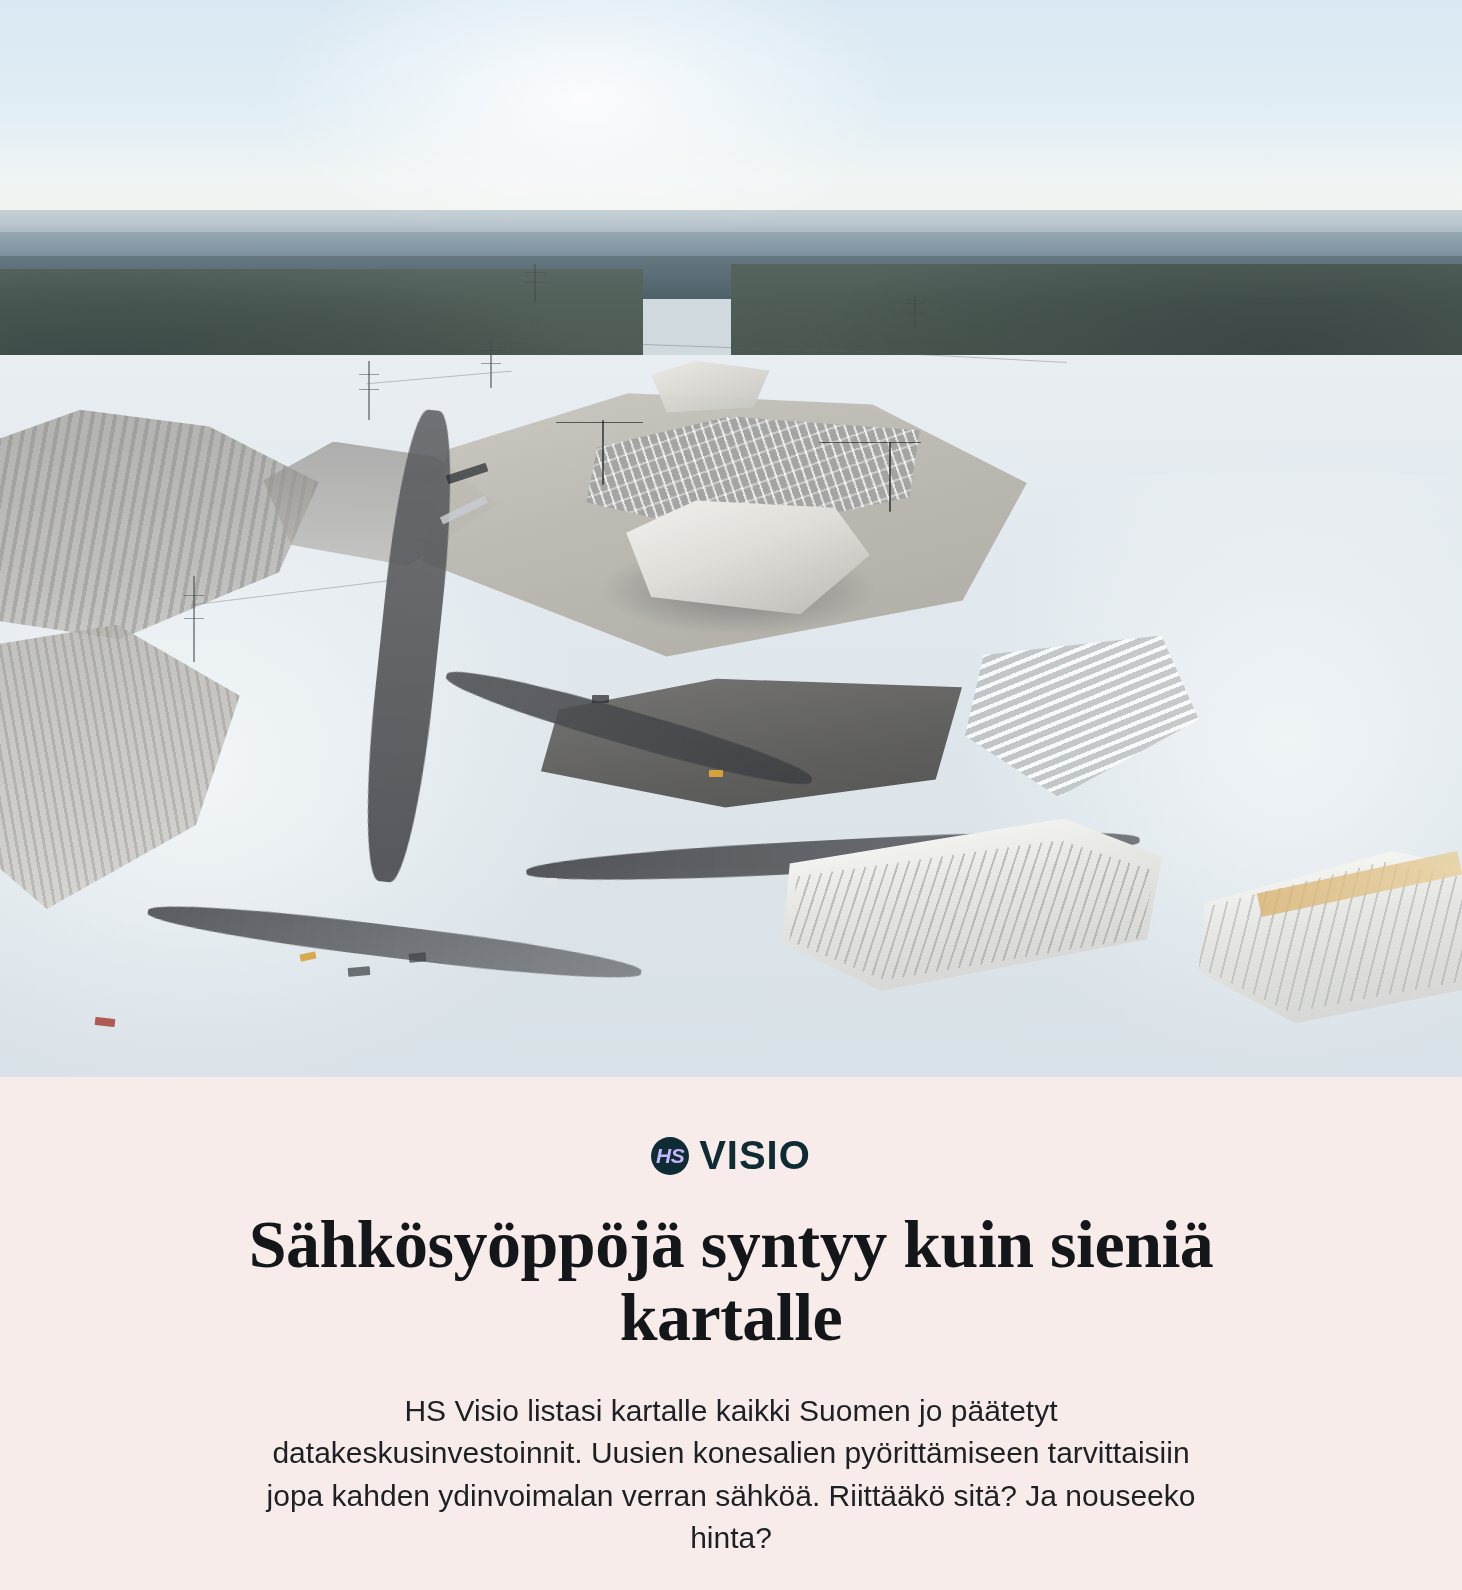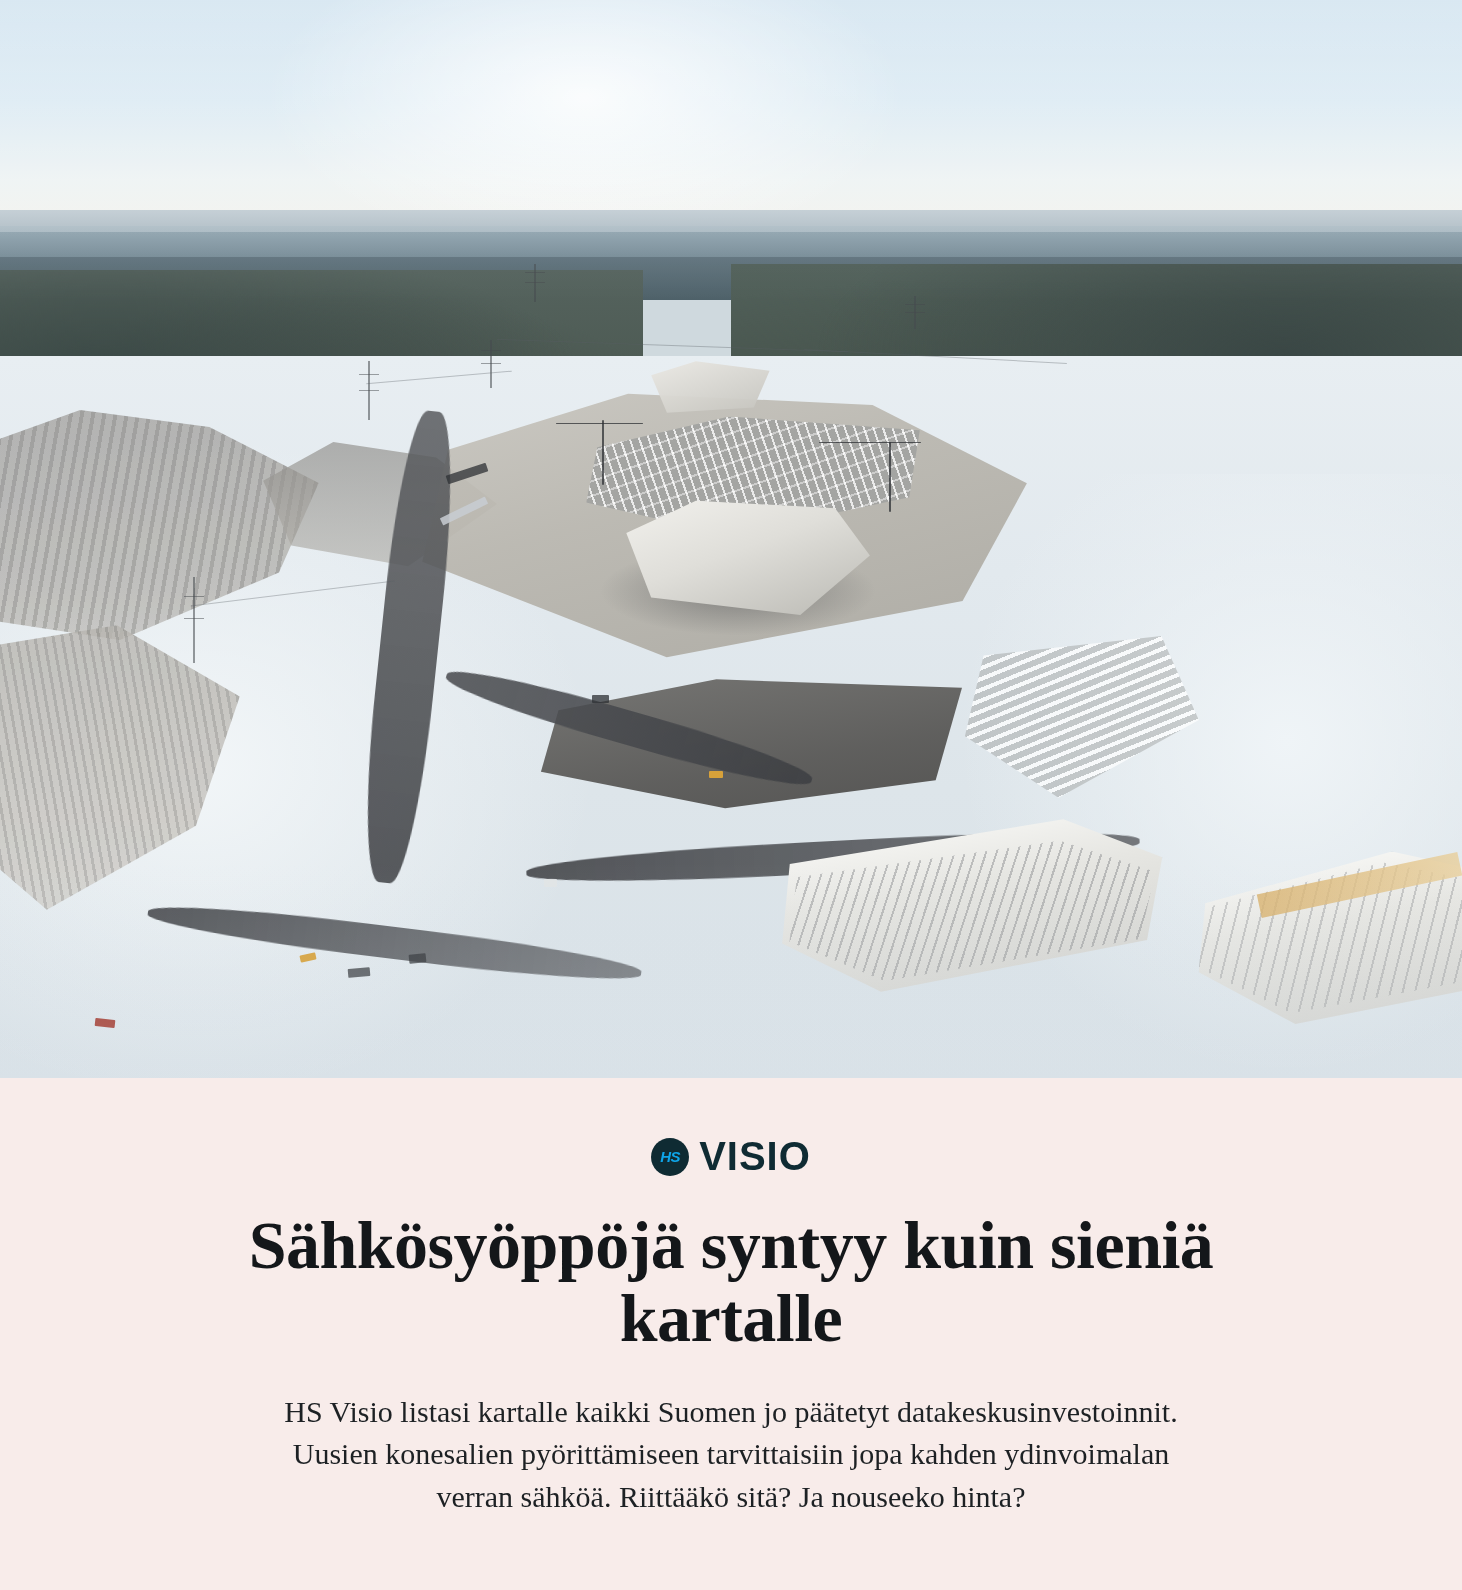--- a/index.html
+++ b/index.html
@@ -338,27 +338,27 @@
     display: flex;
     align-items: center;
     justify-content: center;
     gap: 10px;
     margin-bottom: 30px;
   }
   .brand-badge {
     width: 38px; height: 38px;
     border-radius: 50%;
     background: #0f2b33;
-    color: #0ea5e9;
+    color: #c4b5fd;
     display: flex;
     align-items: center;
     justify-content: center;
     font-family: "Liberation Sans", sans-serif;
     font-weight: bold;
-    font-size: 15px;
+    font-size: 21px;
     font-style: italic;
     letter-spacing: -0.5px;
   }
   .brand-word {
     font-family: "Liberation Sans", sans-serif;
     font-weight: bold;
     font-size: 40px;
     letter-spacing: 1px;
     color: #0f2b33;
     text-align: center;
@@ -370,21 +370,21 @@
     font-size: 68px;
     line-height: 1.07;
     color: #14171a;
     margin: 0 auto;
     max-width: 1180px;
     padding: 0 40px;
     letter-spacing: -0.5px;
   }
 
   .standfirst {
-    font-family: Liberation Serif, serif;
+    font-family: Liberation Sans, sans-serif;
     font-size: 30px;
     line-height: 1.42;
     color: #1d2124;
     margin: 36px auto 0;
     max-width: 940px;
     padding: 0 40px 30px;
   }
 </style>
 </head>
 <body>

